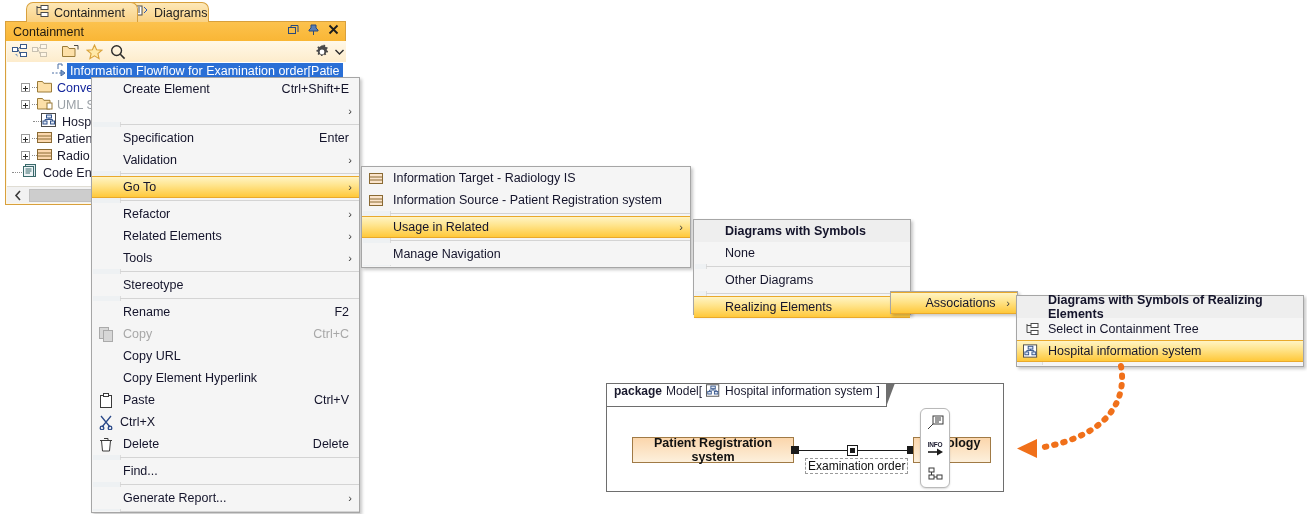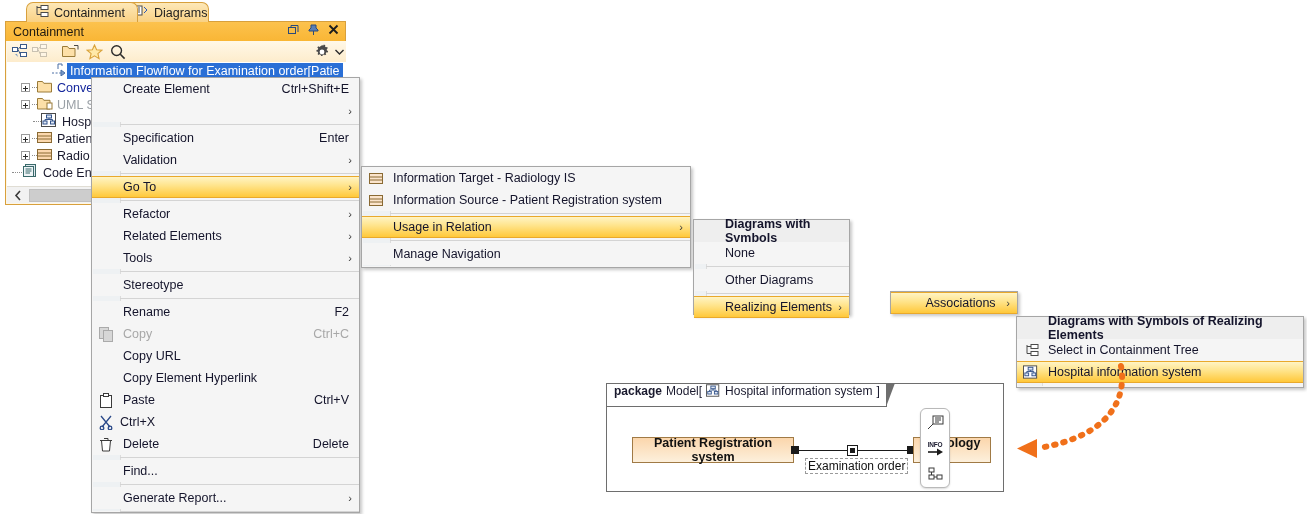--- a/index.html
+++ b/index.html
@@ -446,32 +446,32 @@
           <svg width="15" height="13" viewBox="0 0 15 13">
             <rect x="0.5" y="1.5" width="13" height="10" fill="#fbe4cb" stroke="#8a6a33"></rect>
             <path d="M0.5 5 H13.5 M0.5 8 H13.5" stroke="#8a6a33"></path>
           </svg>
         </span>
         <span class="txt">Information Source - Patient Registration system</span>
       </div>
       <div class="sep" style="margin-left:28px;"></div>
       <div class="mi hl">
         <span class="ico"></span>
-        <span class="txt">Usage in Relation</span>
+        <span class="txt">Usage in Related</span>
         <span class="arrow">›</span>
       </div>
       <div class="sep" style="margin-left:28px;"></div>
       <div class="mi">
         <span class="ico"></span>
         <span class="txt">Manage Navigation</span>
       </div>
     </div>
 </div>
 
-<div class="menu" id="usage-menu" style="left:693px;top:219px;width:157px;height:96px;">
+<div class="menu" id="usage-menu" style="left:693px;top:219px;width:218px;height:96px;">
   <div class="gutter-bg" style="width:12px;"></div>
   <div class="gutter-line" style="left:12px;"></div>
   <div id="usage-items" style="position:relative;">
       <div class="mi header">
         <span class="ico"></span>
         <span class="txt">Diagrams with Symbols</span>
       </div>
       <div class="mi">
         <span class="ico"></span>
         <span class="txt">None</span>
@@ -493,21 +493,21 @@
 <div class="menu" id="realizing-menu" style="left:890px;top:291px;width:128px;height:23px;">
   <div id="realizing-items" style="position:relative;">
       <div class="mi hl">
         <span style="width:10px;min-width:10px;"></span>
         <span class="txt" style="text-align: center;">Associations</span>
         <span class="arrow">›</span>
       </div>
     </div>
 </div>
 
-<div class="menu" id="assoc-menu" style="left:1016px;top:295px;width:288px;height:72px;margin-top:21px;">
+<div class="menu" id="assoc-menu" style="left:1016px;top:295px;width:288px;height:72px;">
   <div class="gutter-bg" style="width:25px;"></div>
   <div class="gutter-line" style="left:25px;"></div>
   <div id="assoc-items" style="position:relative;">
       <div class="mi header">
         <span class="ico"></span>
         <span class="txt">Diagrams with Symbols of Realizing Elements</span>
       </div>
       <div class="mi">
         <span class="ico">
           <svg width="15" height="13" viewBox="0 0 15 13">

